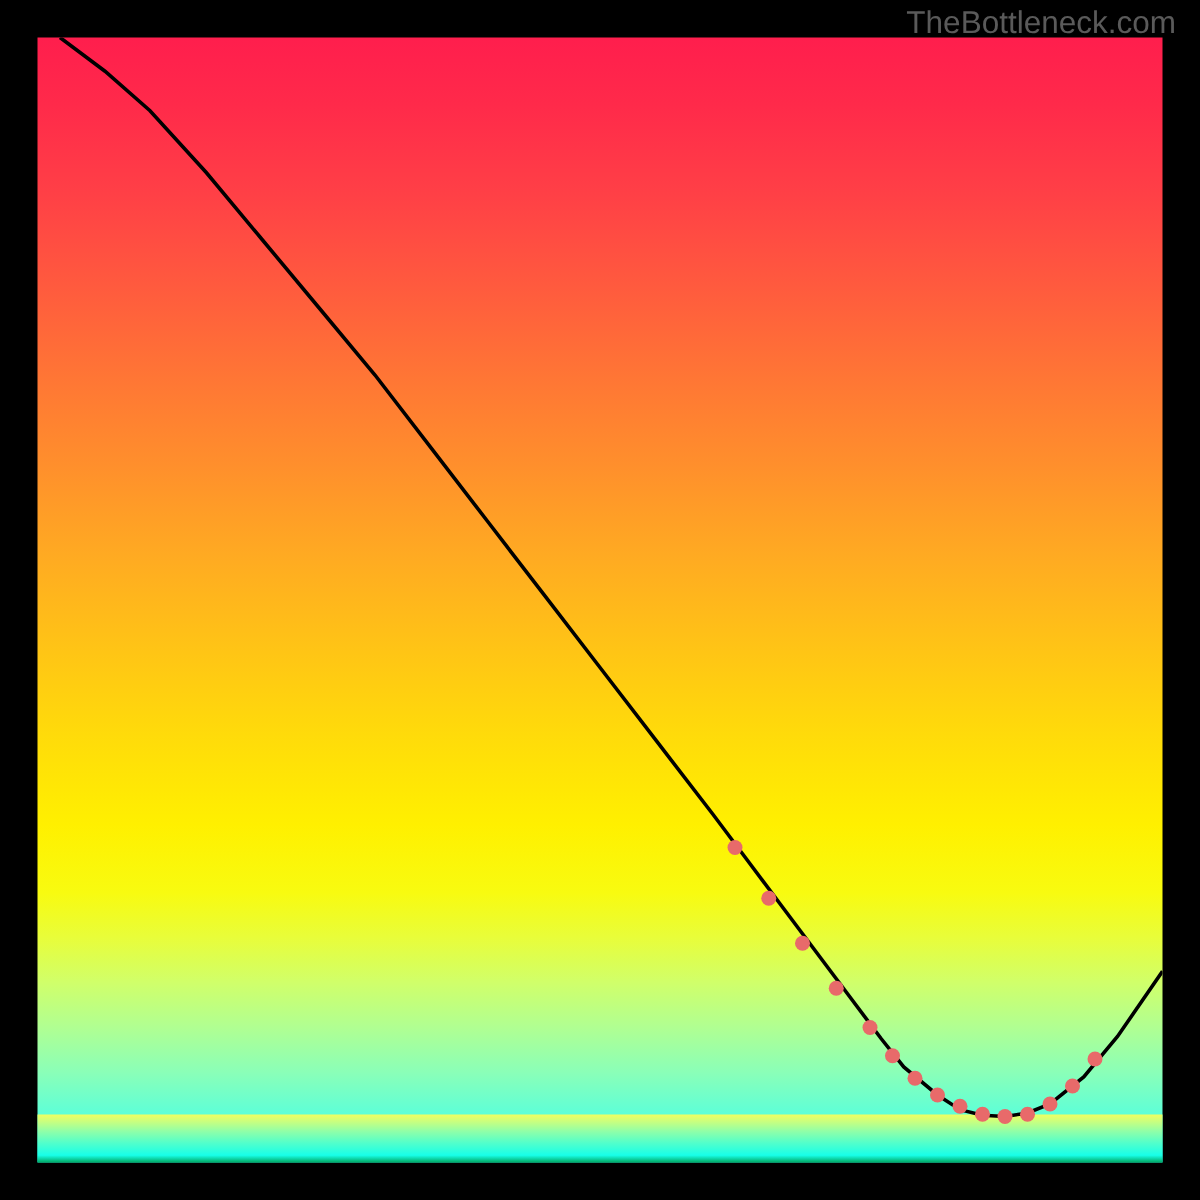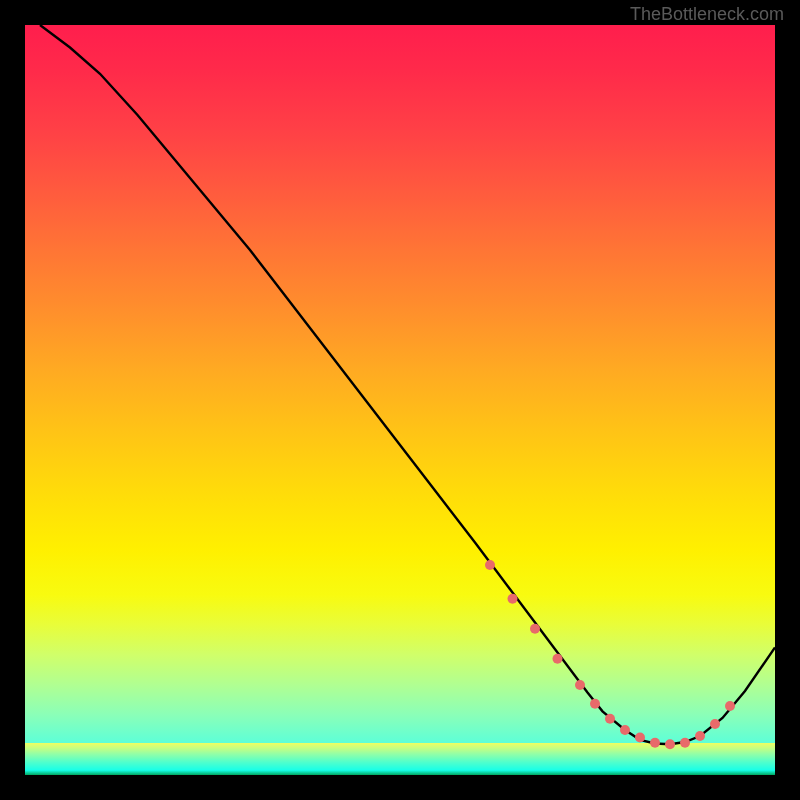--- a/index.html
+++ b/index.html
@@ -8,21 +8,21 @@
     height: 800px;
     background: #000;
     font-family: Arial, sans-serif;
     position: relative;
     overflow: hidden;
   }
   .watermark {
     position: absolute;
     top: 4px;
     right: 16px;
-    font-size: 18px;
+    font-size: 21px;
     color: #5a5a5a;
     font-weight: 500;
     z-index: 10;
   }
   .plot-area {
     position: absolute;
     left: 25px;
     top: 25px;
     width: 750px;
     height: 750px;

